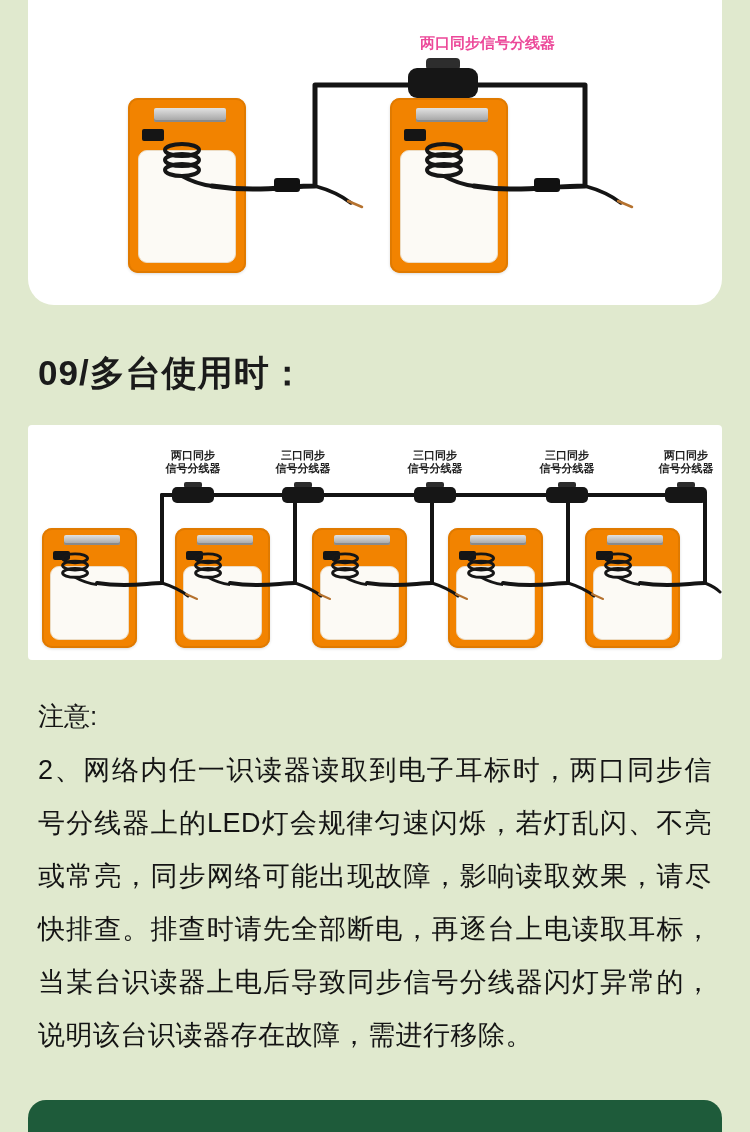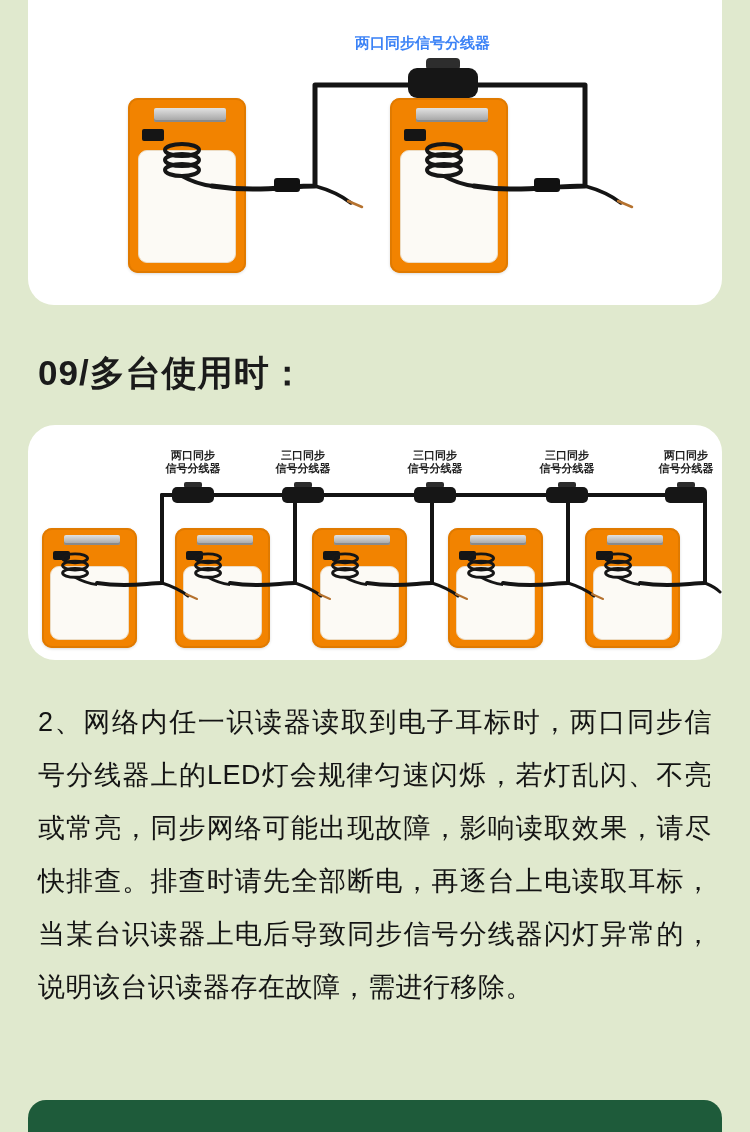--- a/index.html
+++ b/index.html
@@ -5,21 +5,21 @@
   html,body { margin:0; padding:0; }
   body {
     width:750px; height:1132px;
     font-family:"Liberation Sans","DejaVu Sans",sans-serif;
     background:#e0e9ce;
   }
   .page { position:relative; width:750px; height:1132px; background:#e0e9ce; overflow:hidden; }
 
   .panel { position:absolute; left:28px; width:694px; background:#ffffff; overflow:hidden; }
   .panel-top   { top:0; height:305px; border-radius:0 0 26px 26px; }
-  .panel-multi { top:425px; height:235px; border-radius:27px; }
+  .panel-multi { top:425px; height:235px; border-radius:4px; }
 
   .wiring { position:absolute; left:0; top:0; width:100%; height:100%; z-index:4; pointer-events:none; }
 
   
   .device { position:absolute; background:#f28300; border-radius:10px;
             box-shadow:inset 0 0 0 2px #e07a00, 0 1px 3px rgba(0,0,0,.15); z-index:2; }
   .device.lg { width:118px; height:175px; }
   .device.sm { width:95px;  height:120px; }
   .dev-screen { position:absolute; background:#fcfaf5; border:1px solid #ecdcc4; border-radius:9px; }
   .lg .dev-screen { left:10px; right:10px; top:52px; bottom:10px; }
@@ -29,22 +29,22 @@
   .lg .dev-strip { left:26px; top:10px; width:72px; height:14px; }
   .sm .dev-strip { left:22px; top:7px;  width:56px; height:10px; }
   .dev-port { position:absolute; background:#151515; border-radius:2px; }
   .lg .dev-port { left:14px; top:31px; width:22px; height:12px; }
   .sm .dev-port { left:11px; top:23px; width:17px; height:9px; }
   .dev-coil { position:absolute; }
   .lg .dev-coil { left:28px; top:38px; width:60px; height:60px; }
   .sm .dev-coil { left:14px; top:20px; width:44px; height:44px; }
 
   
-  .top-splitter-label { position:absolute; left:327px; top:34px; width:200px; text-align:left;
-                        font-size:15px; font-weight:700; color:#3b82f6; z-index:6; }
+  .top-splitter-label { position:absolute; left:327px; top:34px; width:200px; text-align:right;
+                        font-size:15px; font-weight:700; color:#ec4899; z-index:6; }
   .msplit-label { position:absolute; top:24px; width:90px; text-align:center; font-size:11px;
                   font-weight:700; line-height:13px; color:#1d1d1d; z-index:6;
                   display:flex; flex-direction:column; }
 
   
   .heading { position:absolute; left:38px; top:350px; margin:0; font-size:35px; font-weight:700;
              color:#1b1b1b; letter-spacing:1px; }
 
   
   .notes { position:absolute; left:38px; right:38px; top:696px; color:#141414; }
@@ -236,18 +236,19 @@
         <rect x="386" y="62" width="42" height="16" rx="5" fill="#161616"></rect>
         <rect x="530" y="57" width="18" height="6" rx="2" fill="#2d2d2d"></rect>
         <rect x="518" y="62" width="42" height="16" rx="5" fill="#161616"></rect>
         <rect x="649" y="57" width="18" height="6" rx="2" fill="#2d2d2d"></rect>
         <rect x="637" y="62" width="42" height="16" rx="5" fill="#161616"></rect>
       </g>
     </svg>
   </div>
 
   <div class="notes">
+    <div class="notes-title">注意:</div>
     <p>2、网络内任一识读器读取到电子耳标时，两口同步信号分线器上的LED灯会规律匀速闪烁，若灯乱闪、不亮或常亮，同步网络可能出现故障，影响读取效果，请尽快排查。排查时请先全部断电，再逐台上电读取耳标，当某台识读器上电后导致同步信号分线器闪灯异常的，说明该台识读器存在故障，需进行移除。</p>
   </div>
 
   <div class="footer-bar"></div>
 
 </div>
 
 </body></html>

